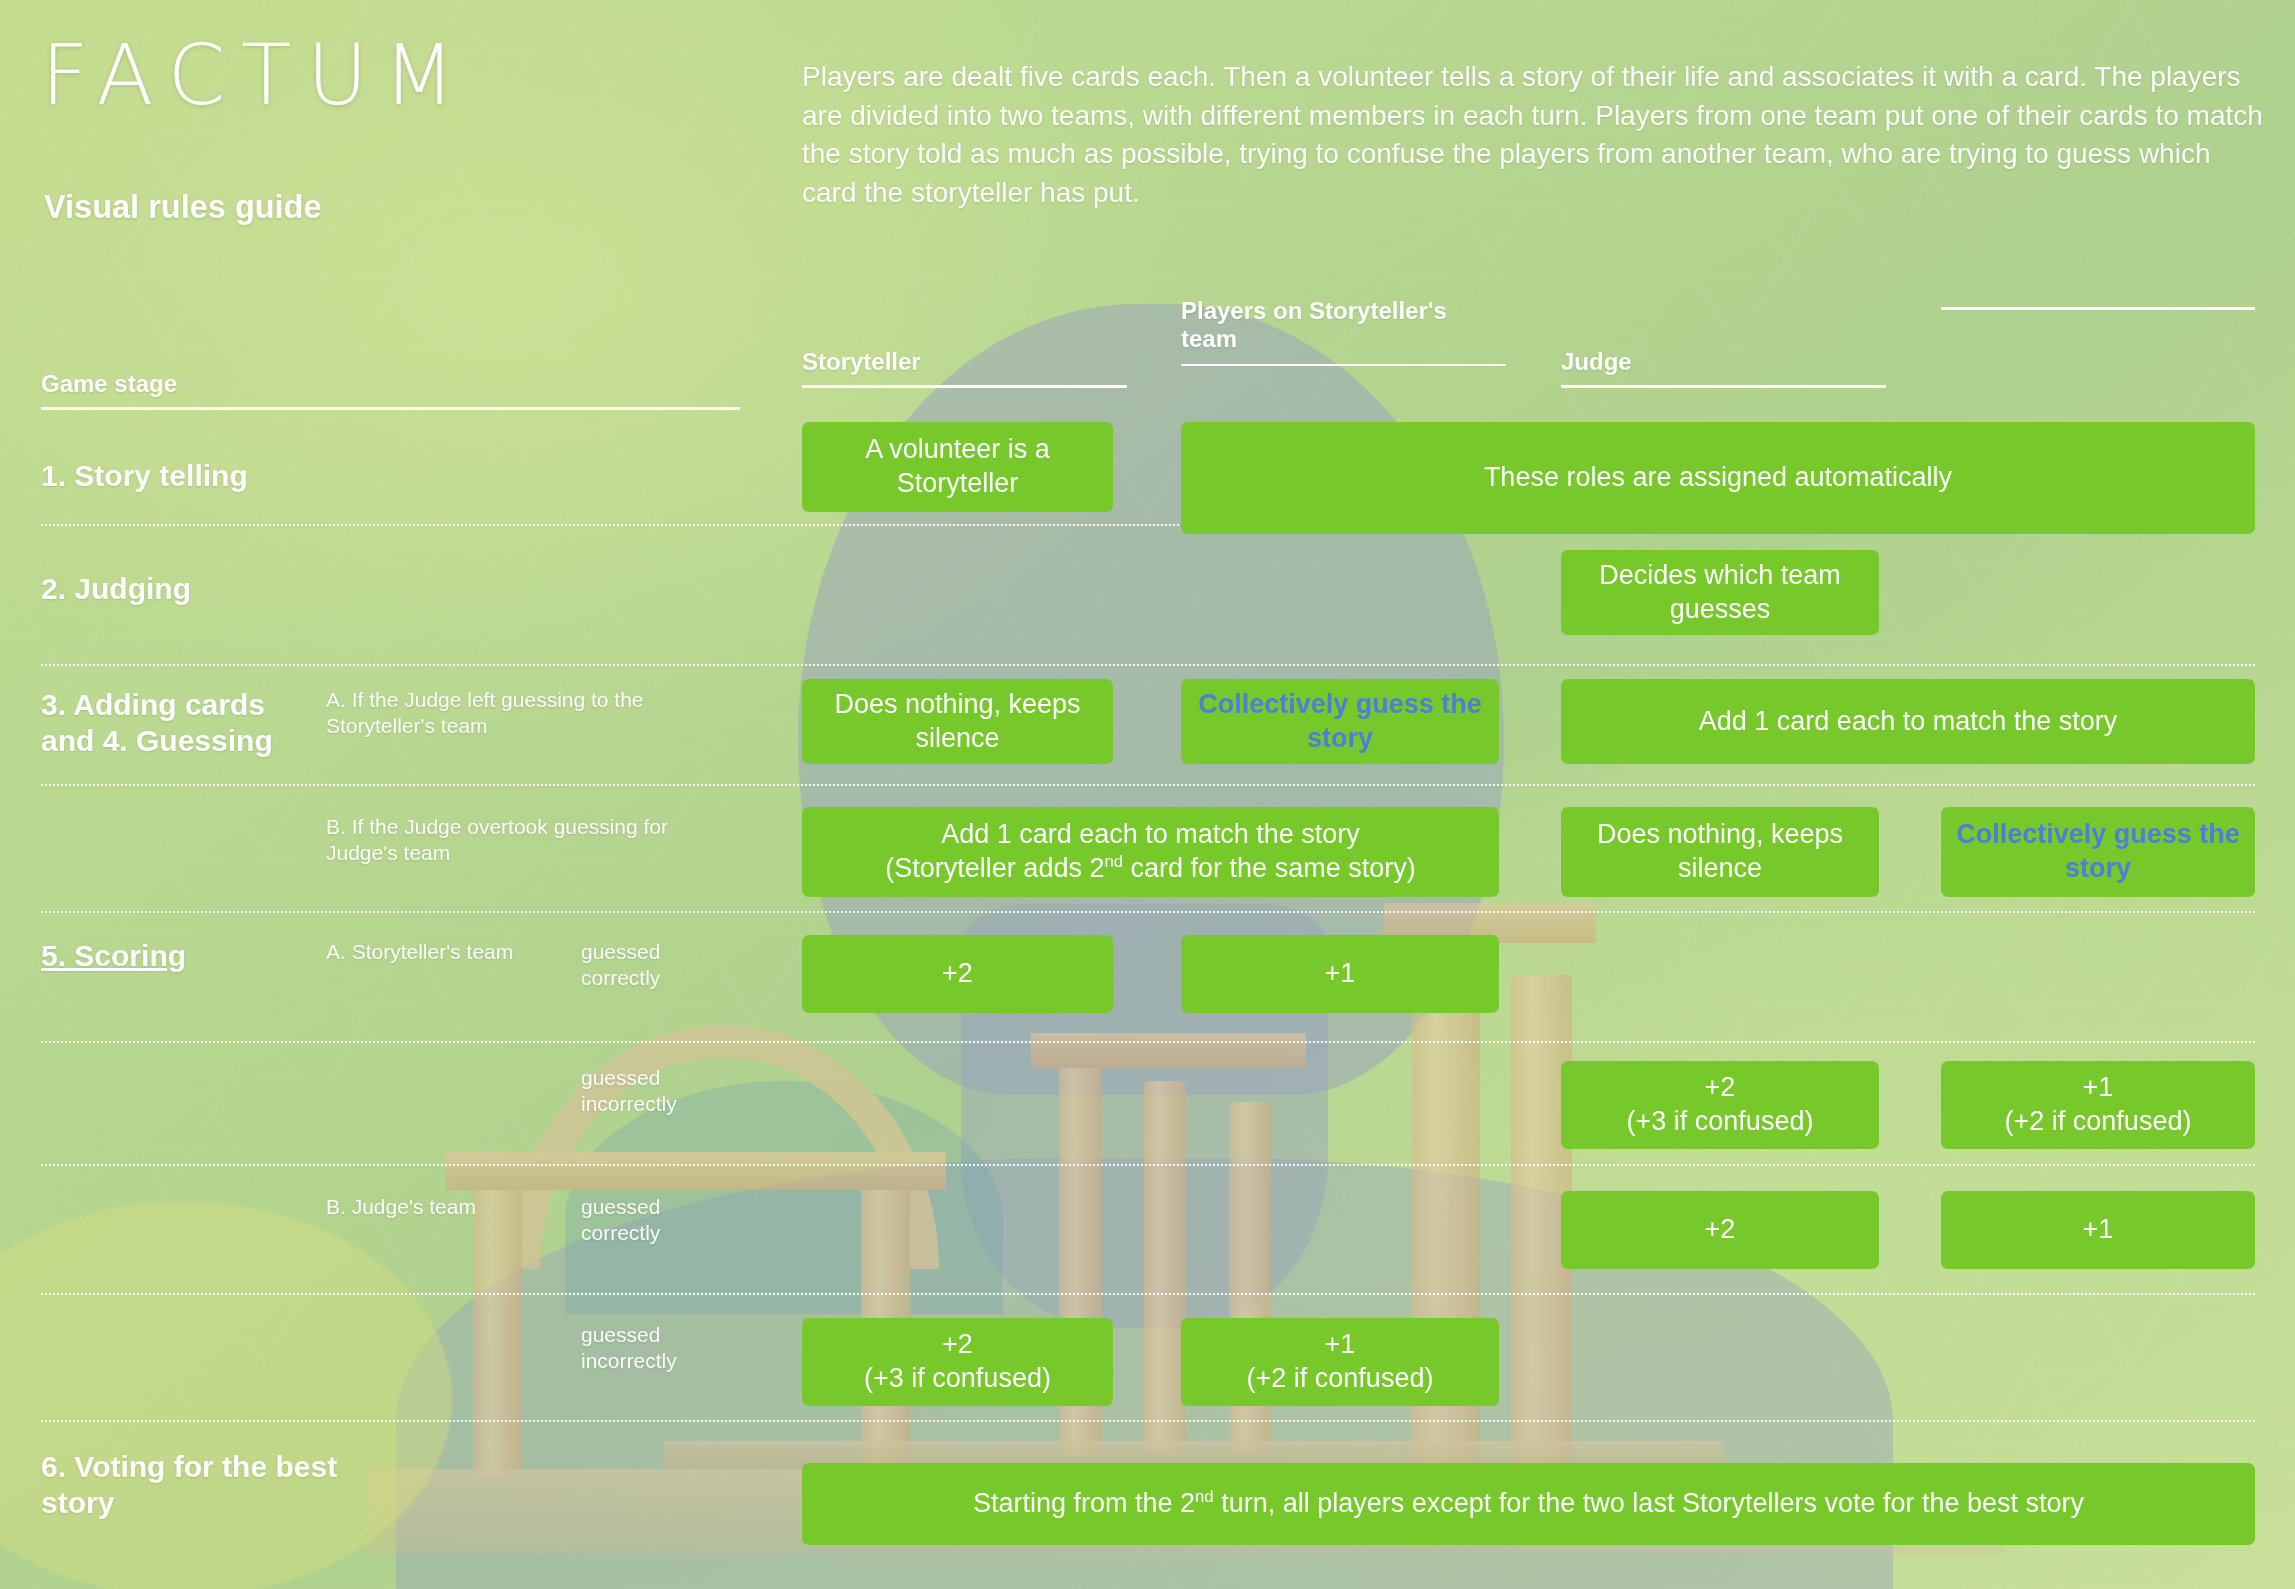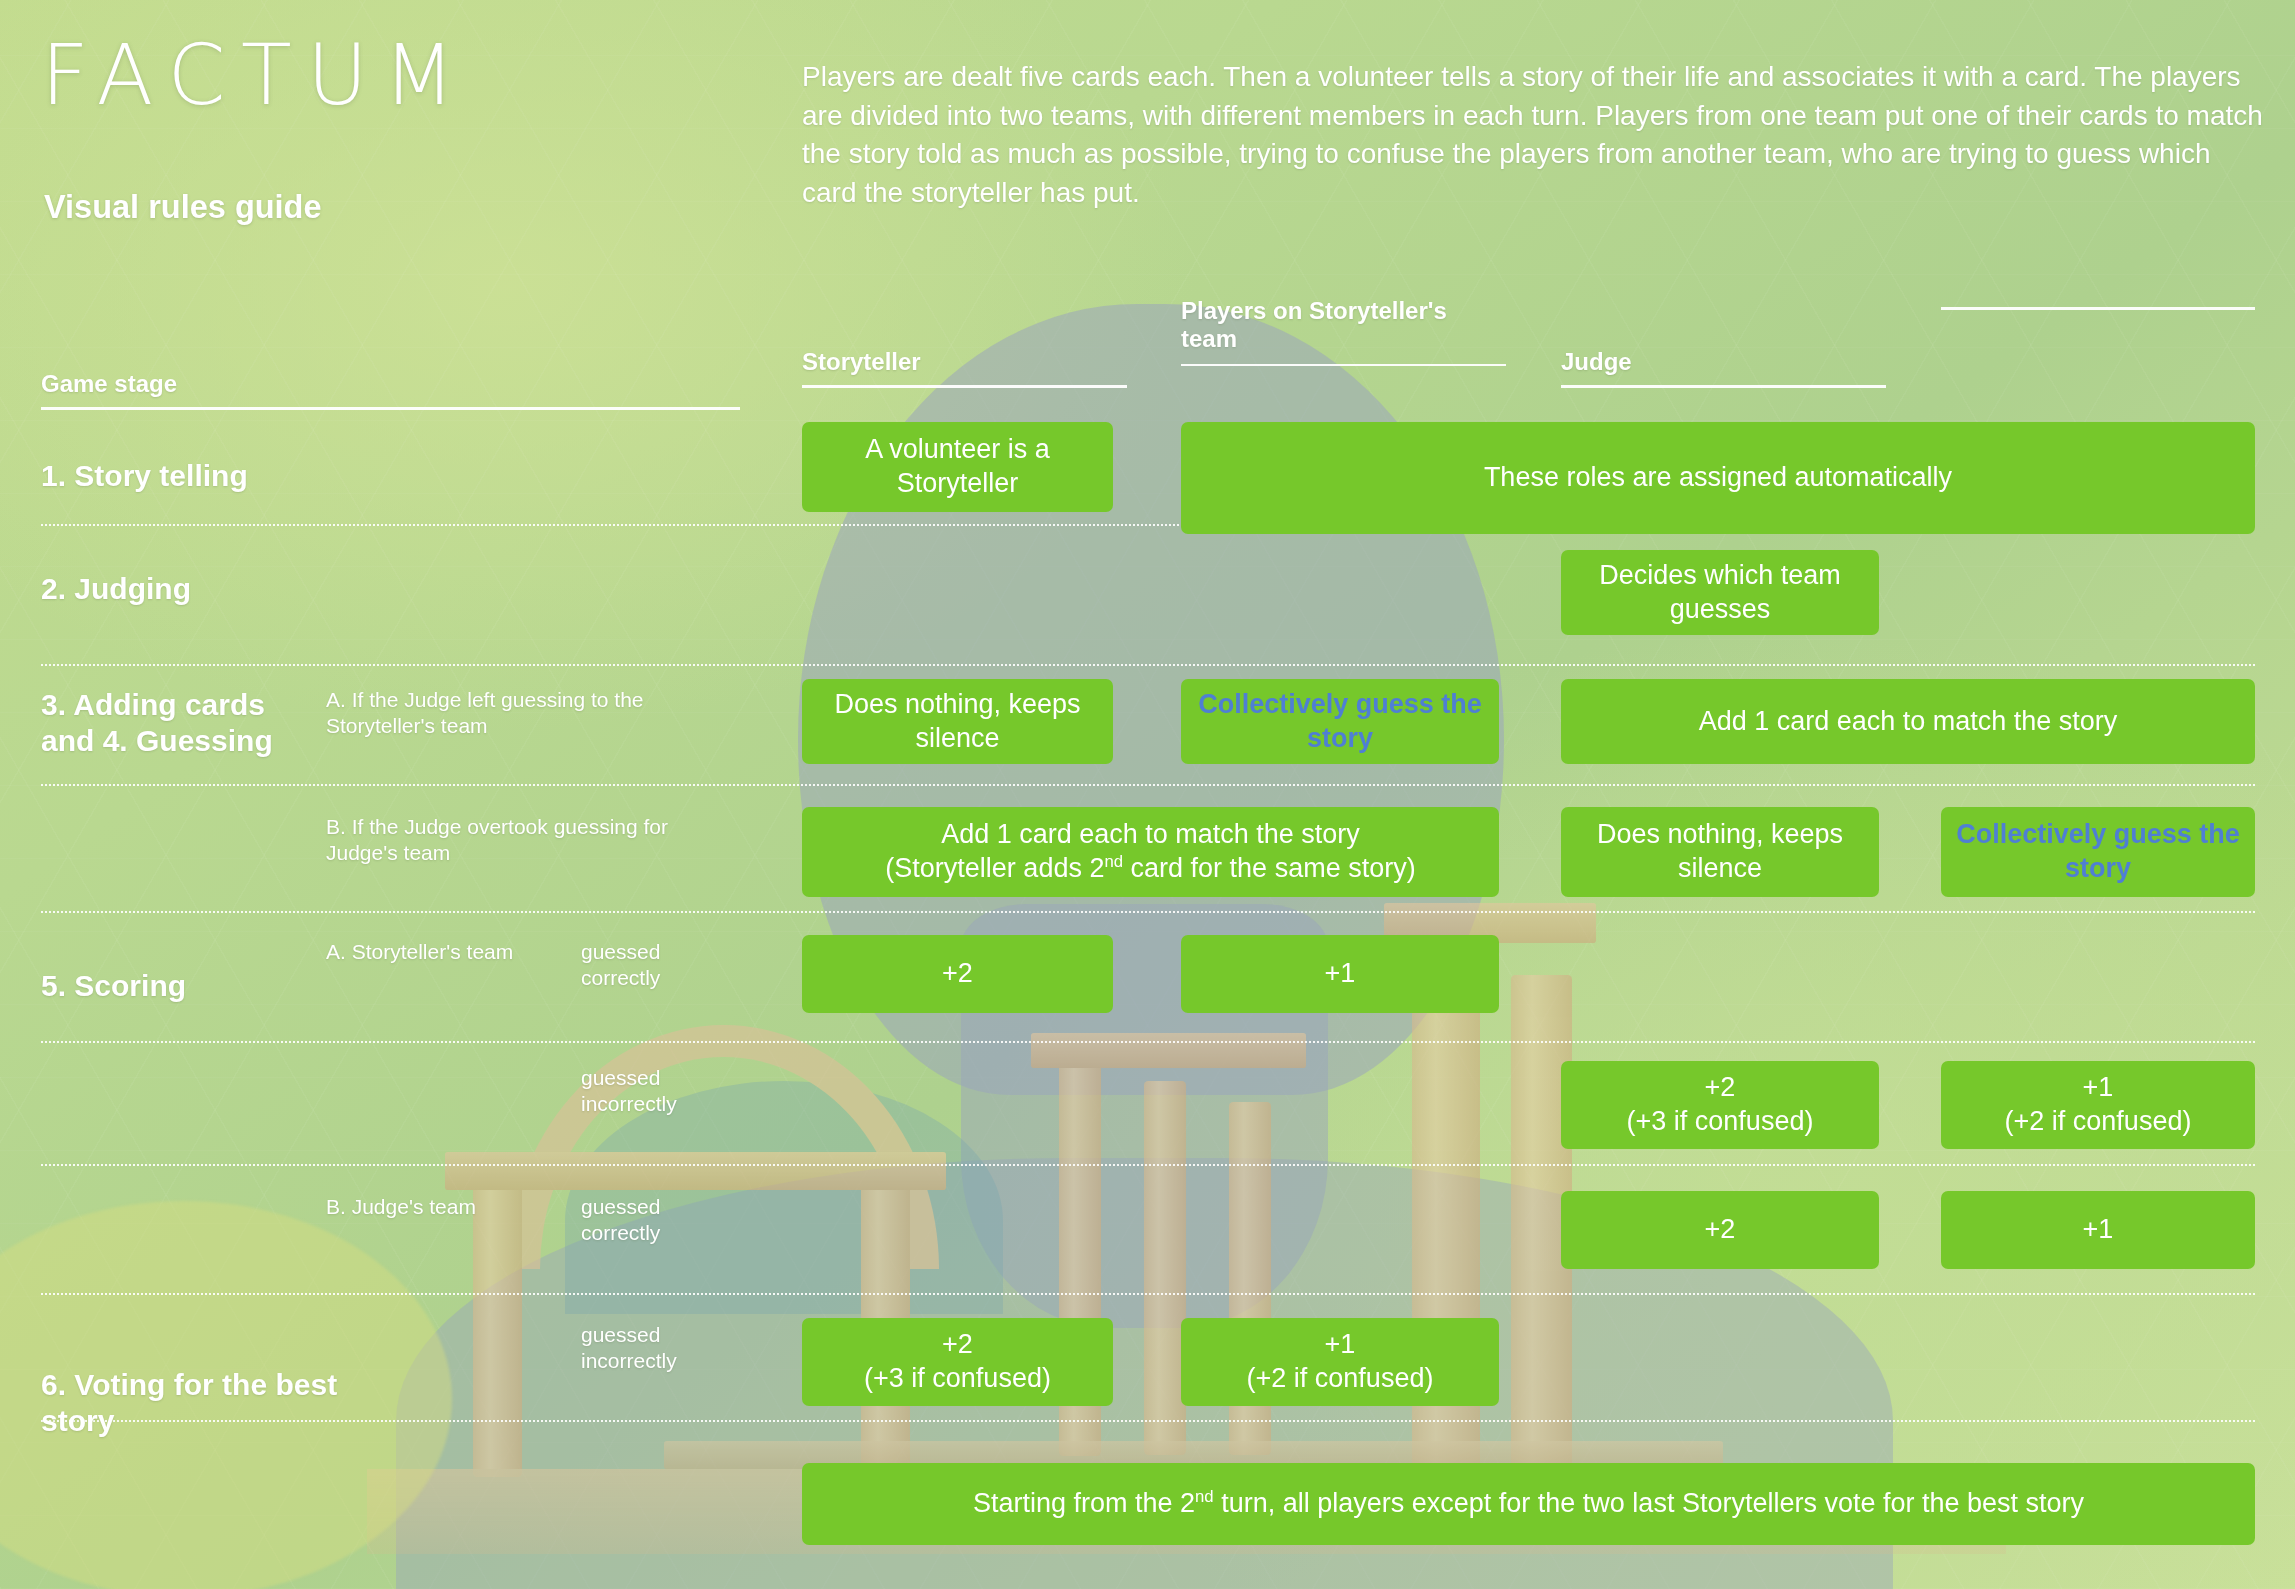--- a/index.html
+++ b/index.html
@@ -307,21 +307,21 @@
     <div class="cell blue" style="left:1181px; top:679px; width:318px; height:85px;">Collectively guess the story</div>
     <div class="cell" style="left:1561px; top:679px; width:694px; height:85px;">Add 1 card each to match the story</div>
 
     <div class="sublabel" style="left:326px; top:814px; width:410px;">B. If the Judge overtook guessing for Judge's team</div>
     <div class="cell" style="left:802px; top:807px; width:697px; height:90px;">
       <span>Add 1 card each to match the story<br>(Storyteller adds 2<sup>nd</sup> card for the same story)</span>
     </div>
     <div class="cell" style="left:1561px; top:807px; width:318px; height:90px;">Does nothing, keeps silence</div>
     <div class="cell blue" style="left:1941px; top:807px; width:314px; height:90px;">Collectively guess the story</div>
 
-    <div class="stage" style="left:41px; top:968px;">5. Scoring</div>
+    <div class="stage" style="left:41px; top:938px;text-decoration:underline;">5. Scoring</div>
 
     <div class="sublabel" style="left:326px; top:939px; width:240px;">A. Storyteller's team</div>
     <div class="sublabel" style="left:581px; top:939px; width:162px;">guessed correctly</div>
     <div class="cell" style="left:802px; top:935px; width:311px; height:78px;">+2</div>
     <div class="cell" style="left:1181px; top:935px; width:318px; height:78px;">+1</div>
 
     <div class="sublabel" style="left:581px; top:1065px; width:170px;">guessed incorrectly</div>
     <div class="cell" style="left:1561px; top:1061px; width:318px; height:88px;">
       <span>+2<br>(+3 if confused)</span>
     </div>
@@ -335,20 +335,20 @@
     <div class="cell" style="left:1941px; top:1191px; width:314px; height:78px;">+1</div>
 
     <div class="sublabel" style="left:581px; top:1322px; width:170px;">guessed incorrectly</div>
     <div class="cell" style="left:802px; top:1318px; width:311px; height:88px;">
       <span>+2<br>(+3 if confused)</span>
     </div>
     <div class="cell" style="left:1181px; top:1318px; width:318px; height:88px;">
       <span>+1<br>(+2 if confused)</span>
     </div>
 
-    <div class="stage" style="left:41px; top:1367px; width:297px;">6. Voting for the best story</div>
+    <div class="stage" style="left:41px; top:1449px; width:297px;">6. Voting for the best story</div>
     <div class="cell" style="left:802px; top:1463px; width:1453px; height:82px;">
       <span>Starting from the 2<sup>nd</sup> turn, all players except for the two last Storytellers vote for the best story</span>
     </div>
 
   </div>
 </div>
 
 
 </body></html>

